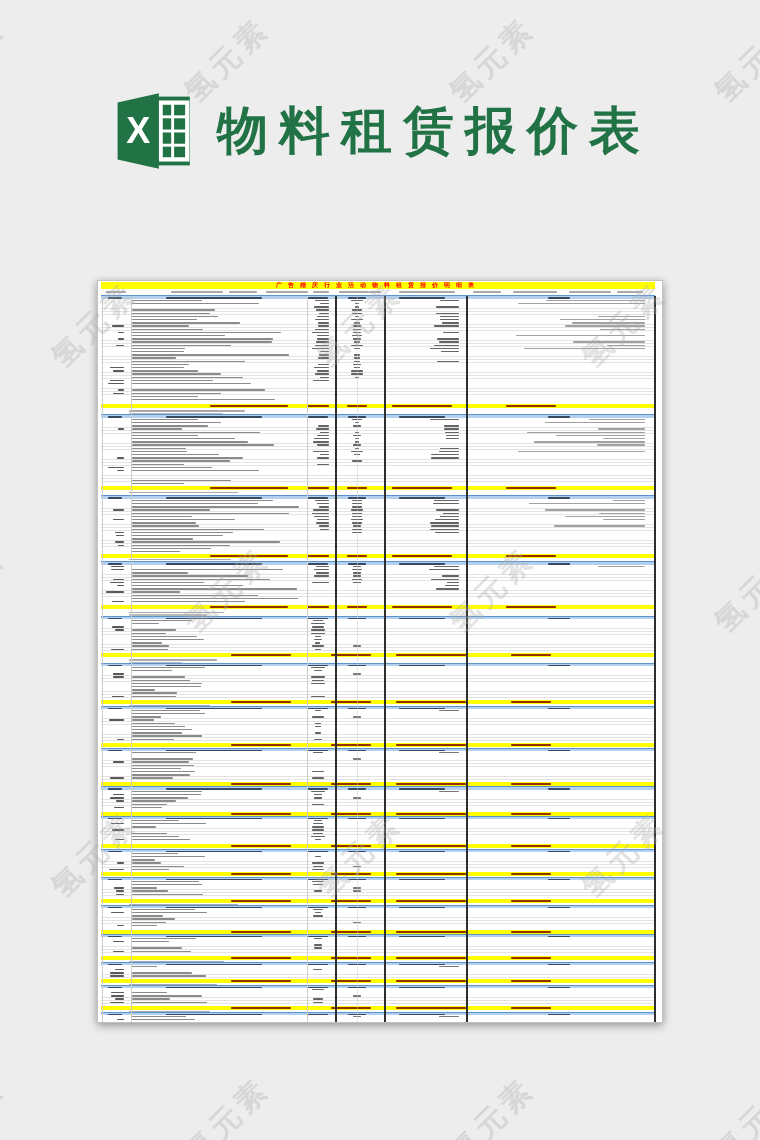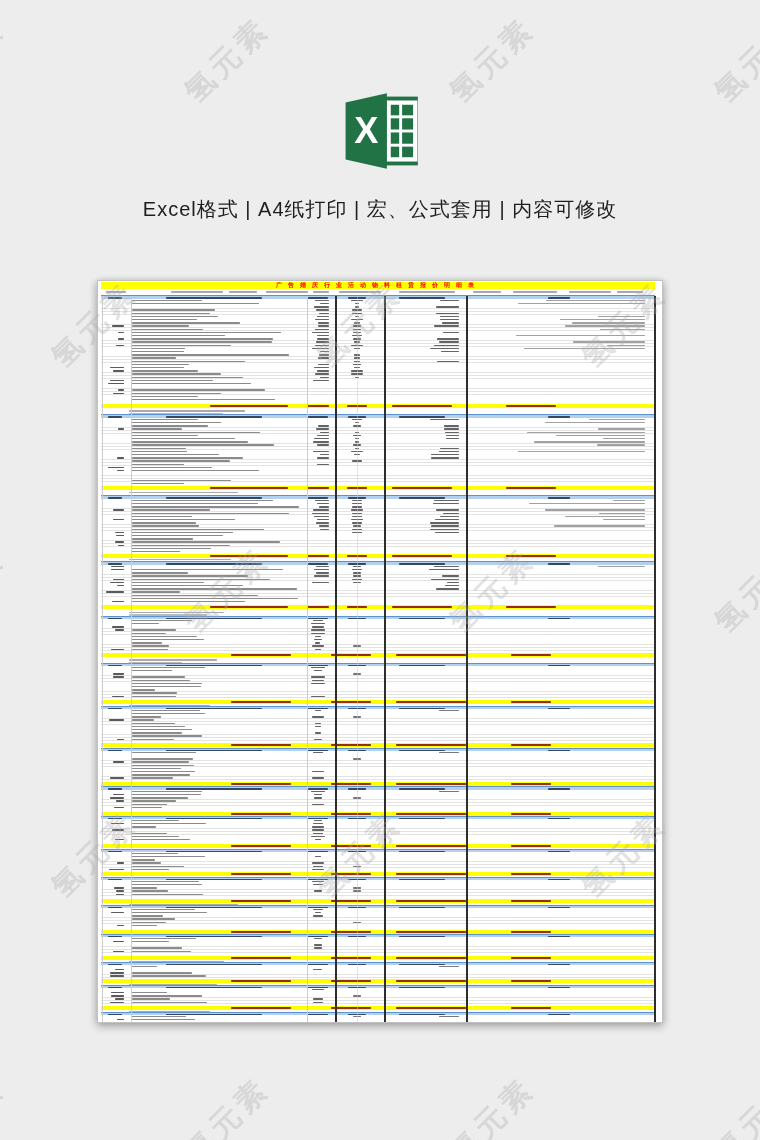--- a/index.html
+++ b/index.html
@@ -68,23 +68,23 @@
         <rect x="48" y="10" width="46" height="80" fill="#217346"></rect>
         <rect x="60" y="17" width="31" height="66" fill="none" stroke="#ffffff" stroke-width="5"></rect>
         <line x1="74" y1="17" x2="74" y2="83" stroke="#ffffff" stroke-width="3.4"></line>
         <line x1="60" y1="33.5" x2="91" y2="33.5" stroke="#ffffff" stroke-width="3.4"></line>
         <line x1="60" y1="50" x2="91" y2="50" stroke="#ffffff" stroke-width="3.4"></line>
         <line x1="60" y1="66.5" x2="91" y2="66.5" stroke="#ffffff" stroke-width="3.4"></line>
         <polygon points="10,17 58,6 58,94 10,83" fill="#217346"></polygon>
         <text x="34" y="64" text-anchor="middle" font-size="42" font-weight="bold" fill="#ffffff" font-family="Liberation Sans, sans-serif">X</text>
       </svg>
     </span>
+    <h1 class="title">物料租赁报价表</h1>
   </header>
 
-  <div class="subtitle">Excel格式 |  A4纸打印 | 宏、公式套用 | 内容可修改</div>
 
   <div class="sheet">
     <div class="tbl" id="tbl">
         <div class="band titleband" style="height: 7px;">
           <span class="tt">广告婚庆行业活动物料租赁报价明细表</span>
         </div>
         <div class="band gp" style="height: 6px;">
           <div class="mk" style="left: 5px; top: 2.4px; width: 20px; height: 1.4px; background: rgb(148, 148, 148); opacity: 0.8;"></div>
           <div class="mk" style="left: 70px; top: 2.4px; width: 52px; height: 1.4px; background: rgb(148, 148, 148); opacity: 0.8;"></div>
           <div class="mk" style="left: 128px; top: 2.4px; width: 28px; height: 1.4px; background: rgb(148, 148, 148); opacity: 0.8;"></div>

